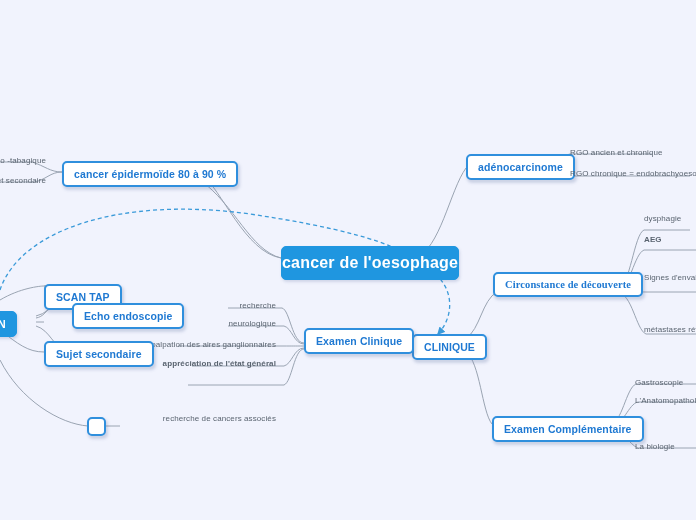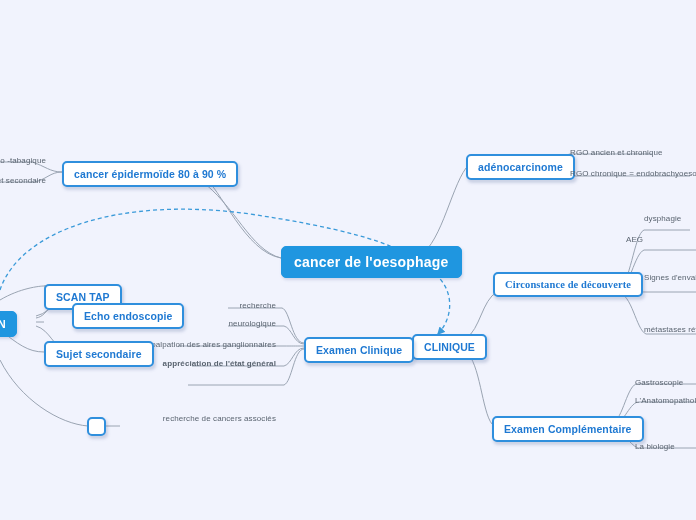--- a/index.html
+++ b/index.html
@@ -35,23 +35,23 @@
     align-items: center;
     justify-content: center;
   }
   
   .node.filled {
     background: #1f96e0;
     color: #ffffff;
     border: 1px solid #1f96e0;
     border-radius: 5px;
     font-weight: bold;
-    font-size: 14px;
+    font-size: 16px;
     letter-spacing: 0.2px;
-    padding: 7px 12px;
+    padding: 7px 0;
     box-shadow: 1px 2px 3px rgba(90,110,160,0.22);
   }
   
   .node.boxed {
     background: #ffffff;
     color: #1f79d2;
     border: 2px solid #2f8fdd;
     border-radius: 5px;
     font-weight: bold;
     font-size: 10.5px;
@@ -162,21 +162,21 @@
   <div class="node boxed" style="left:412px; top:334px;">
     <span>CLINIQUE</span>
   </div>
 
   <div class="node boxed" style="left:493px; top:272px;font-family:Liberation Serif, serif;">
     <span>Circonstance de découverte</span>
   </div>
   <div class="leaf right" style="left:644px; top:214px;">
     <span>dysphagie</span>
   </div>
-  <div class="leaf right" style="left:626px; top:235px;">
+  <div class="leaf right" style="left:644px; top:235px;font-weight:bold;">
     <span>AEG</span>
   </div>
   <div class="leaf right" style="left:644px; top:273px;">
     <span>Signes d'envahisse</span>
   </div>
   <div class="leaf right" style="left:644px; top:325px;">
     <span>métastases révéla</span>
   </div>
 
   <div class="node boxed" style="left:492px; top:416px;">
@@ -185,21 +185,21 @@
   <div class="leaf right" style="left:635px; top:378px;text-align:right;">
     <span>Gastroscopie</span>
   </div>
   <div class="leaf right" style="left:635px; top:396px;">
     <span>L'Anatomopathologie</span>
   </div>
   <div class="leaf right" style="left:635px; top:442px;">
     <span>La biologie</span>
   </div>
 
-  <div class="node boxed" style="left:304px; top:337px;">
+  <div class="node boxed" style="left:304px; top:328px;">
     <span>Examen Clinique</span>
   </div>
   <div class="leaf left" style="left:168px; top:301px; width:108px;">
     <span>recherche</span>
   </div>
   <div class="leaf left" style="left:168px; top:319px; width:108px;">
     <span>neurologique</span>
   </div>
   <div class="leaf left" style="left:110px; top:340px; width:166px;">
     <span>palpation des aires ganglionnaires</span>

